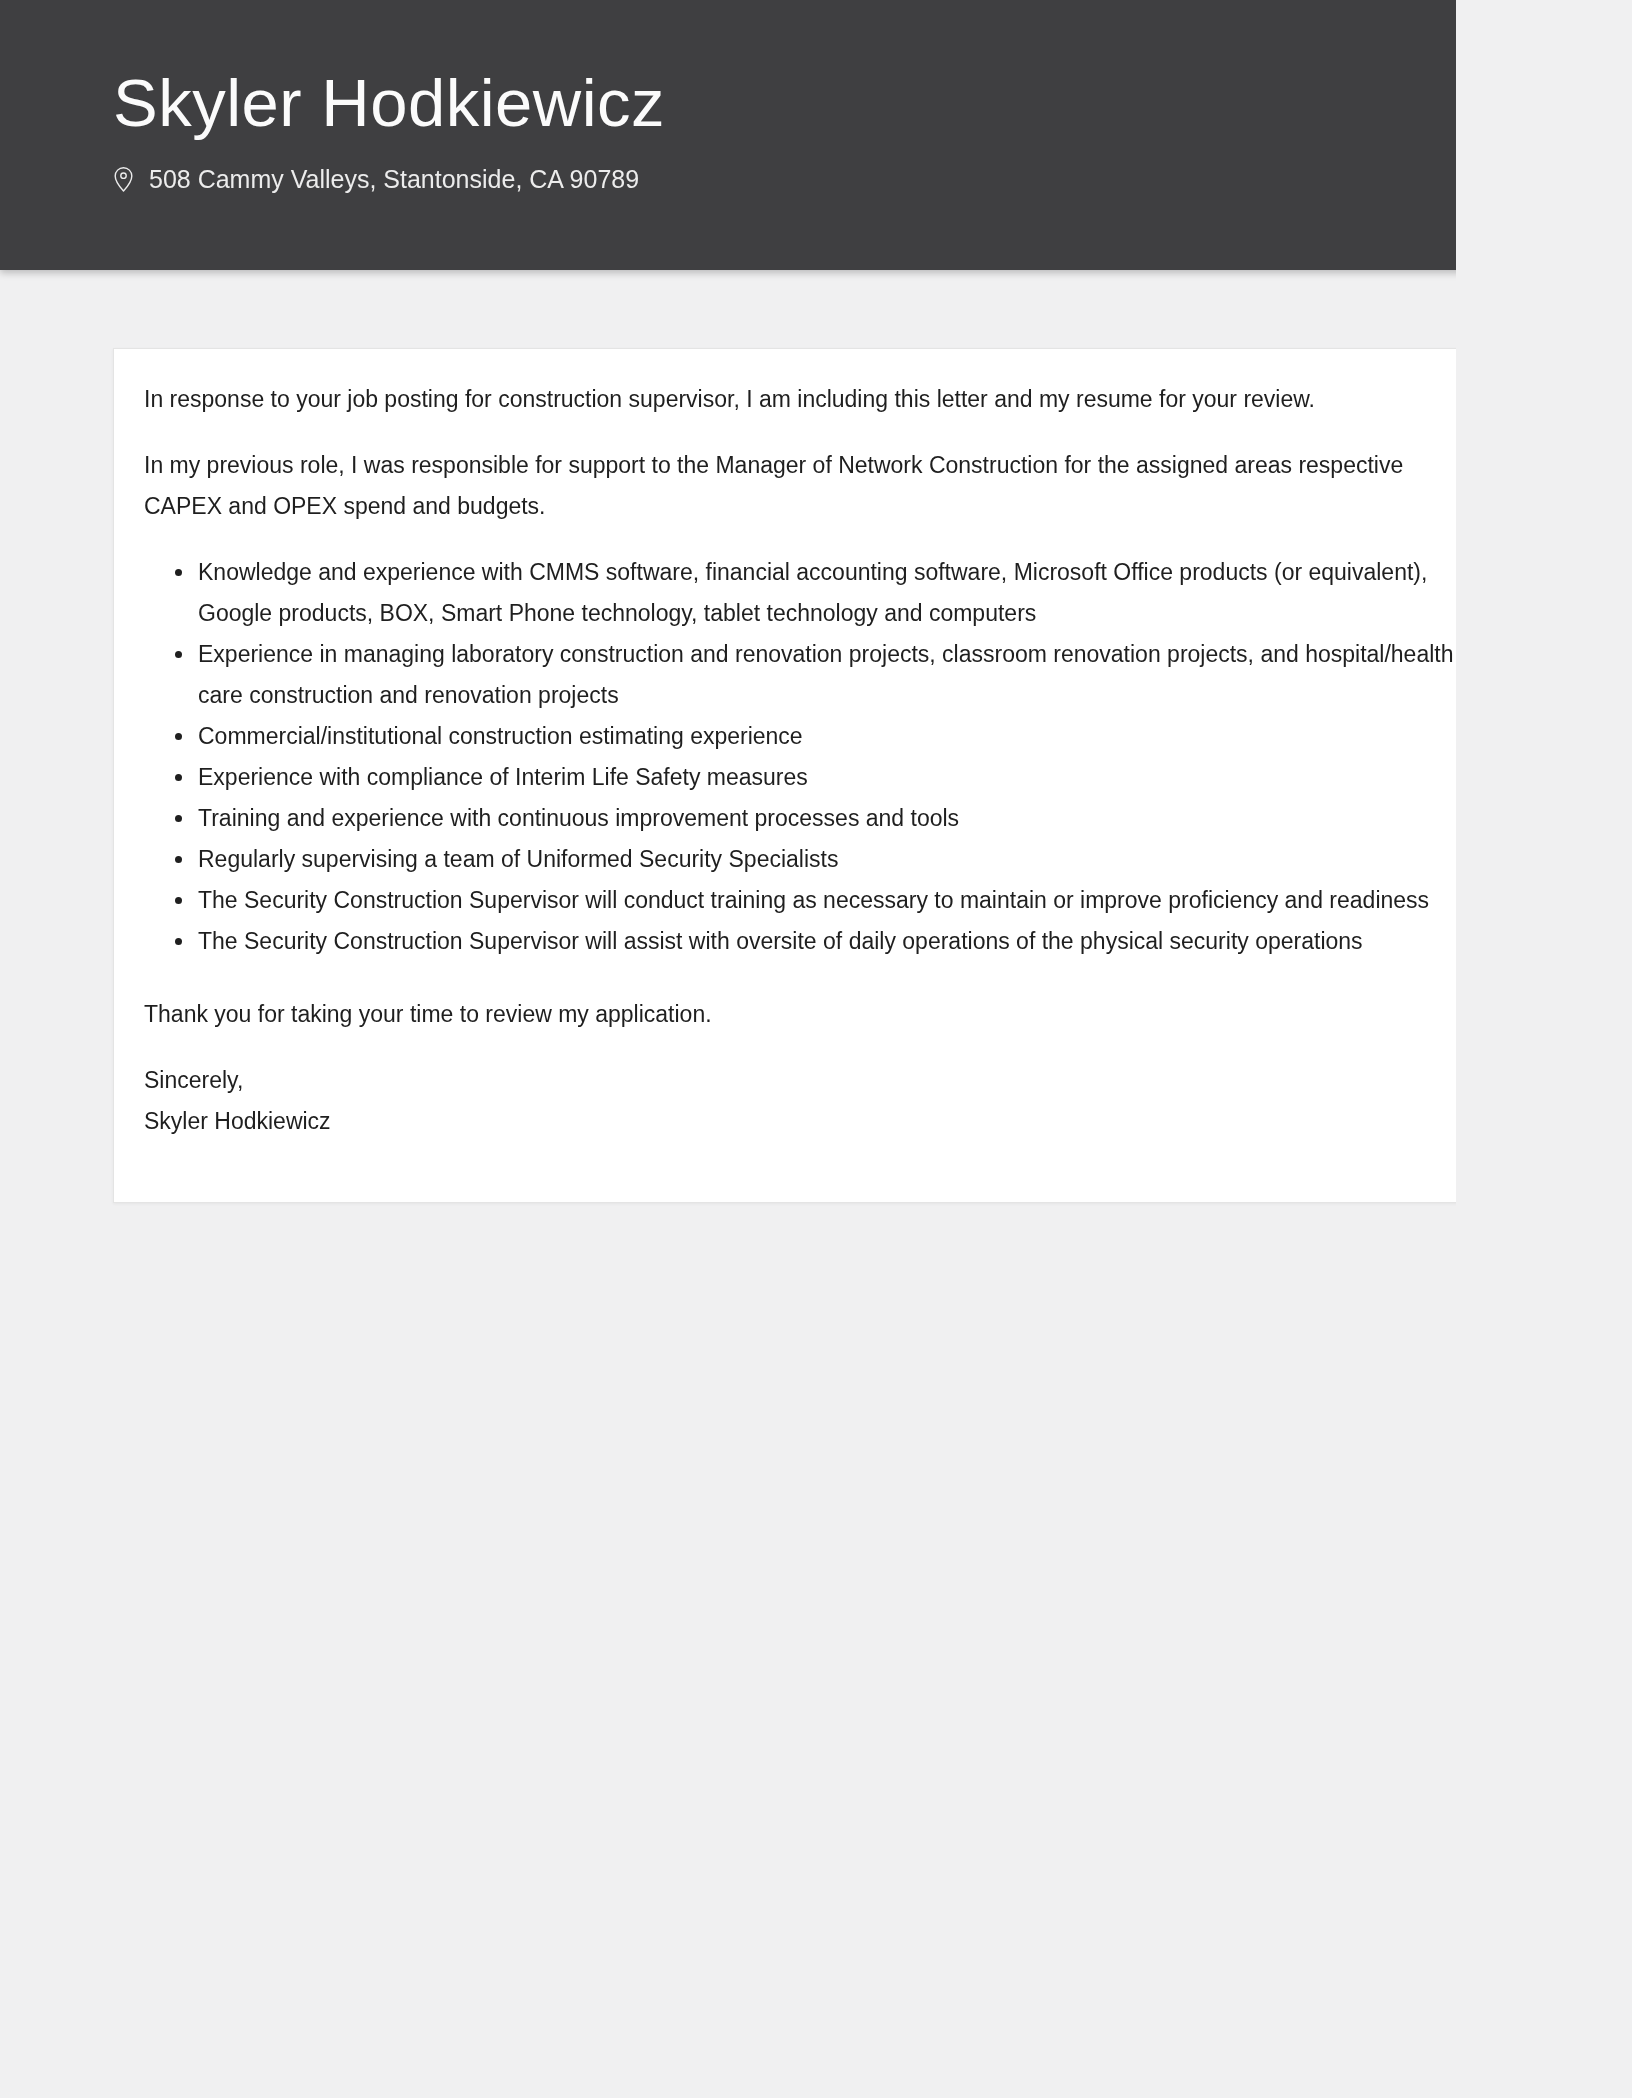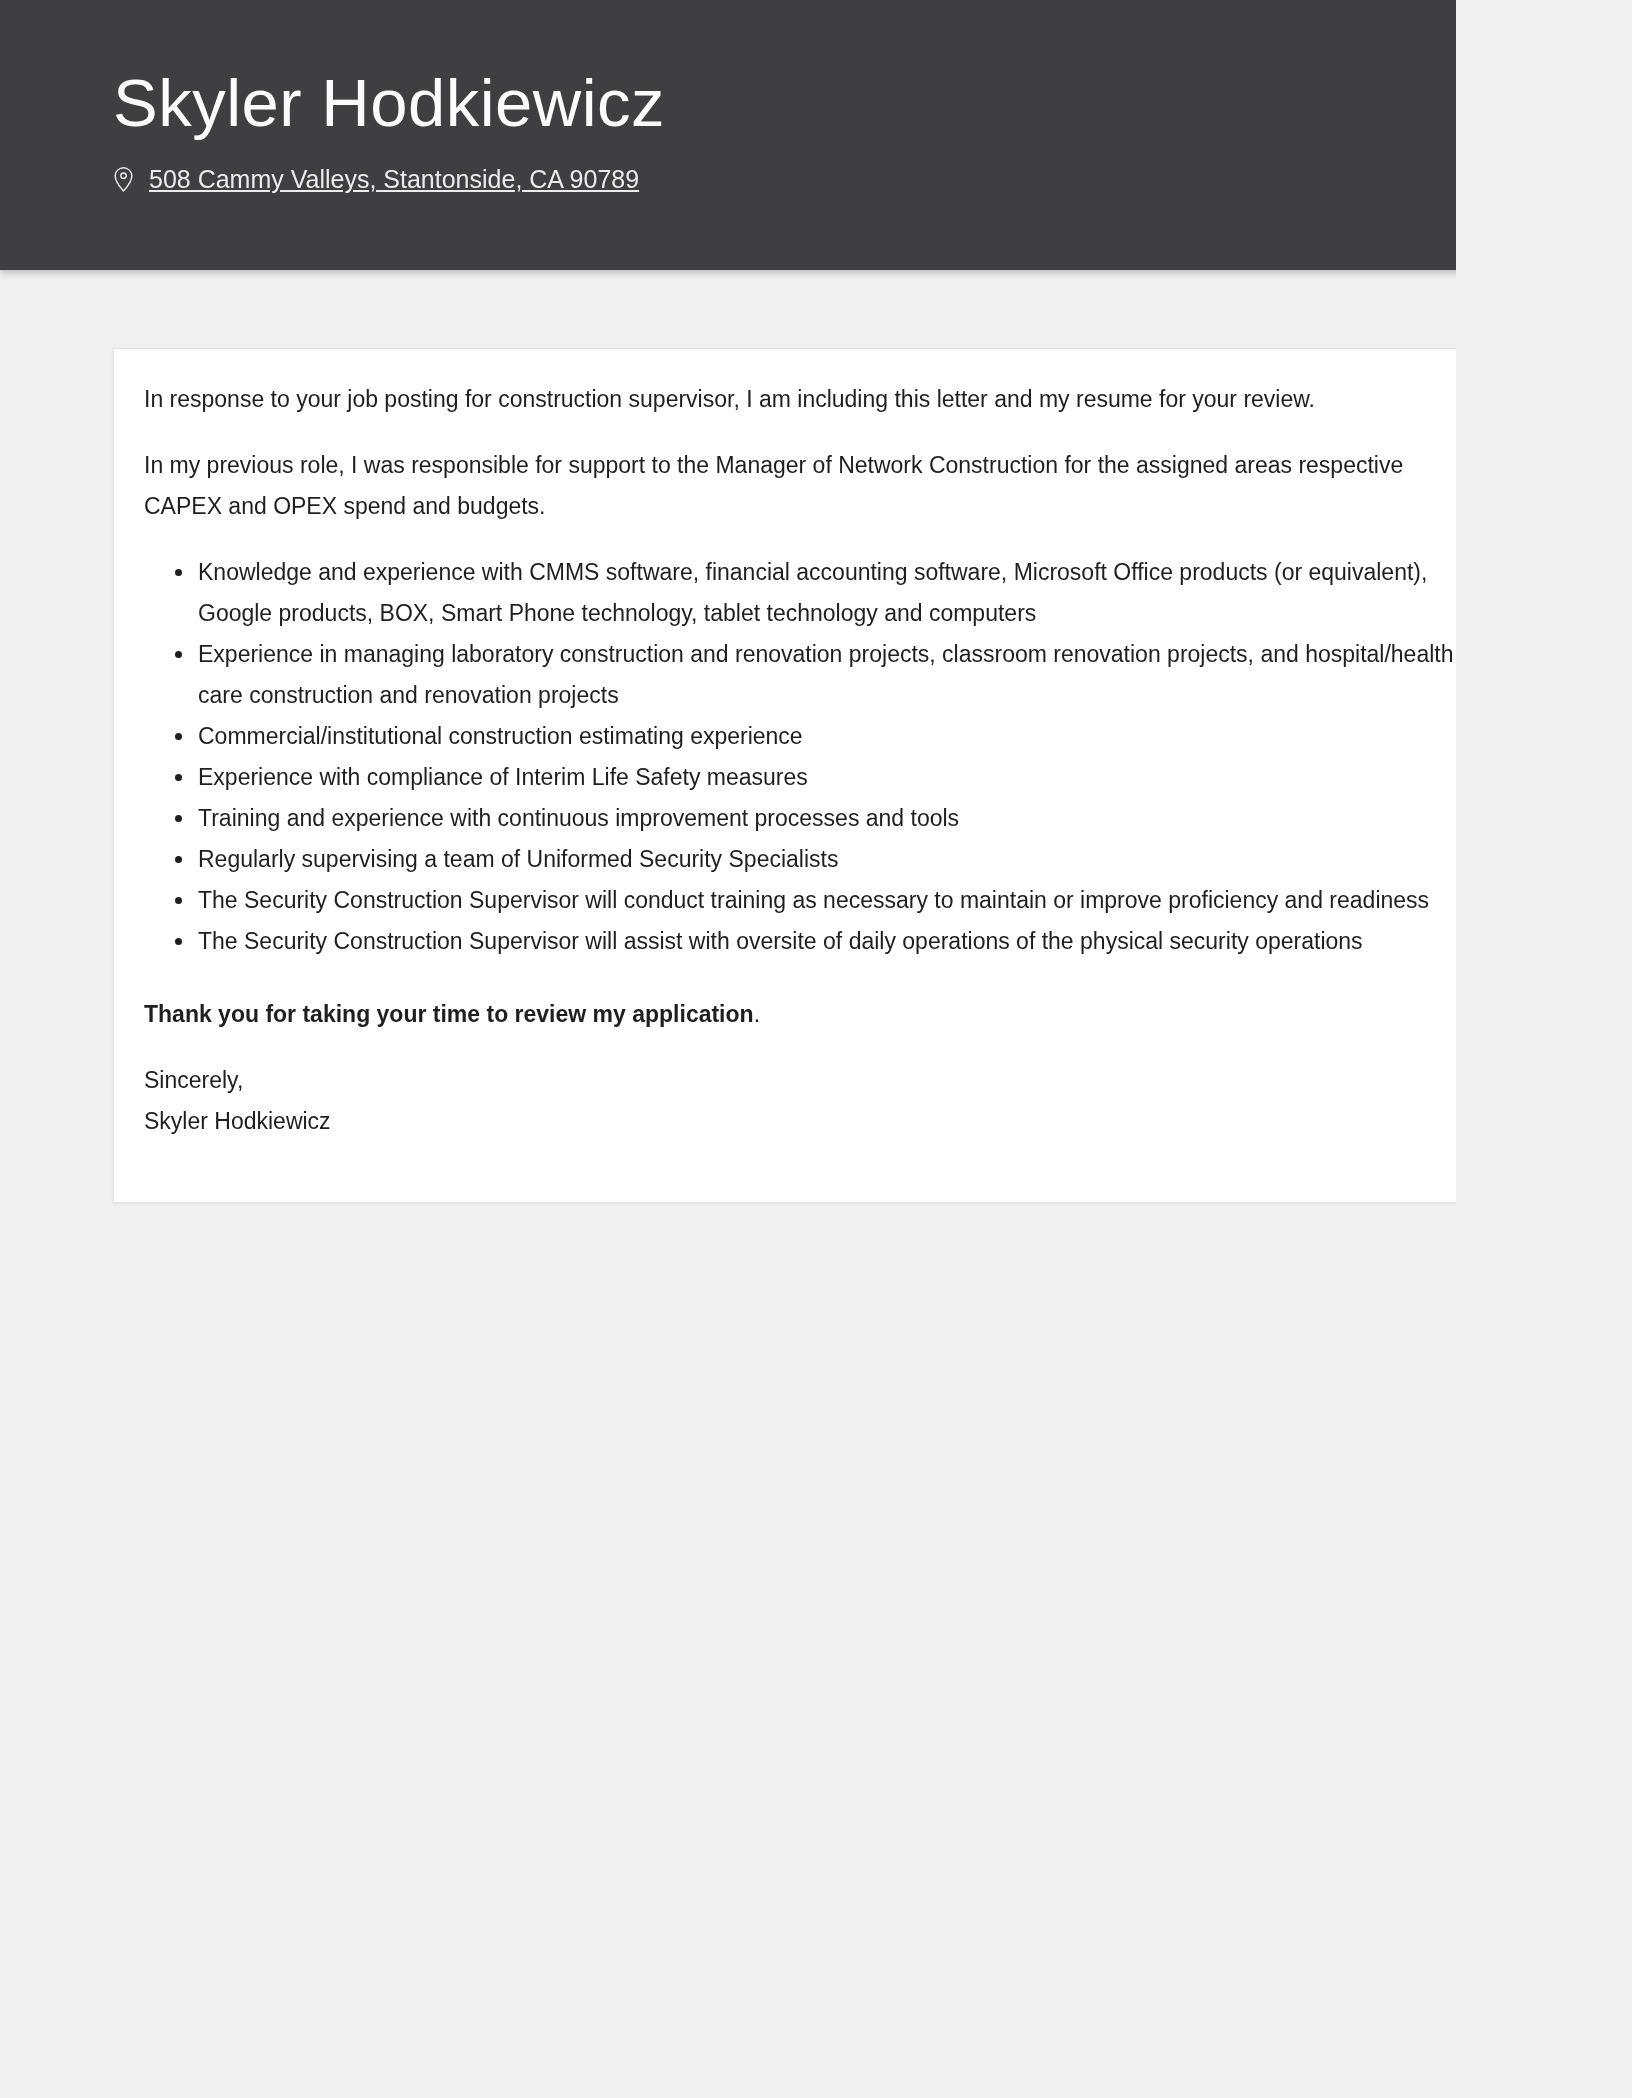--- a/index.html
+++ b/index.html
@@ -34,21 +34,20 @@
     color: #fbfbfb;
   }
   .address-row {
     margin-top: 24px;
     display: flex;
     align-items: center;
     gap: 15px;
     color: #ececec;
     font-size: 25px;
     line-height: 30px;
-    text-decoration: underline;
   }
   .pin-icon {
     flex: 0 0 auto;
     display: block;
   }
   .card {
     box-sizing: border-box;
     position: absolute;
     left: 113px;
     top: 348px;
@@ -70,21 +69,21 @@
   .card ul {
     margin: 0 0 32px 0;
     padding: 0 0 0 52px;
     list-style: disc outside;
   }
   .card li {
     margin: 0;
     padding-left: 2px;
   }
   .closing-bold {
-    font-weight: 700;
+    font-weight: 400;
   }
 </style>
 </head>
 <body>
 
 <div class="page">
 
   <div class="header">
     <h1>Skyler Hodkiewicz</h1>
     <div class="address-row">

